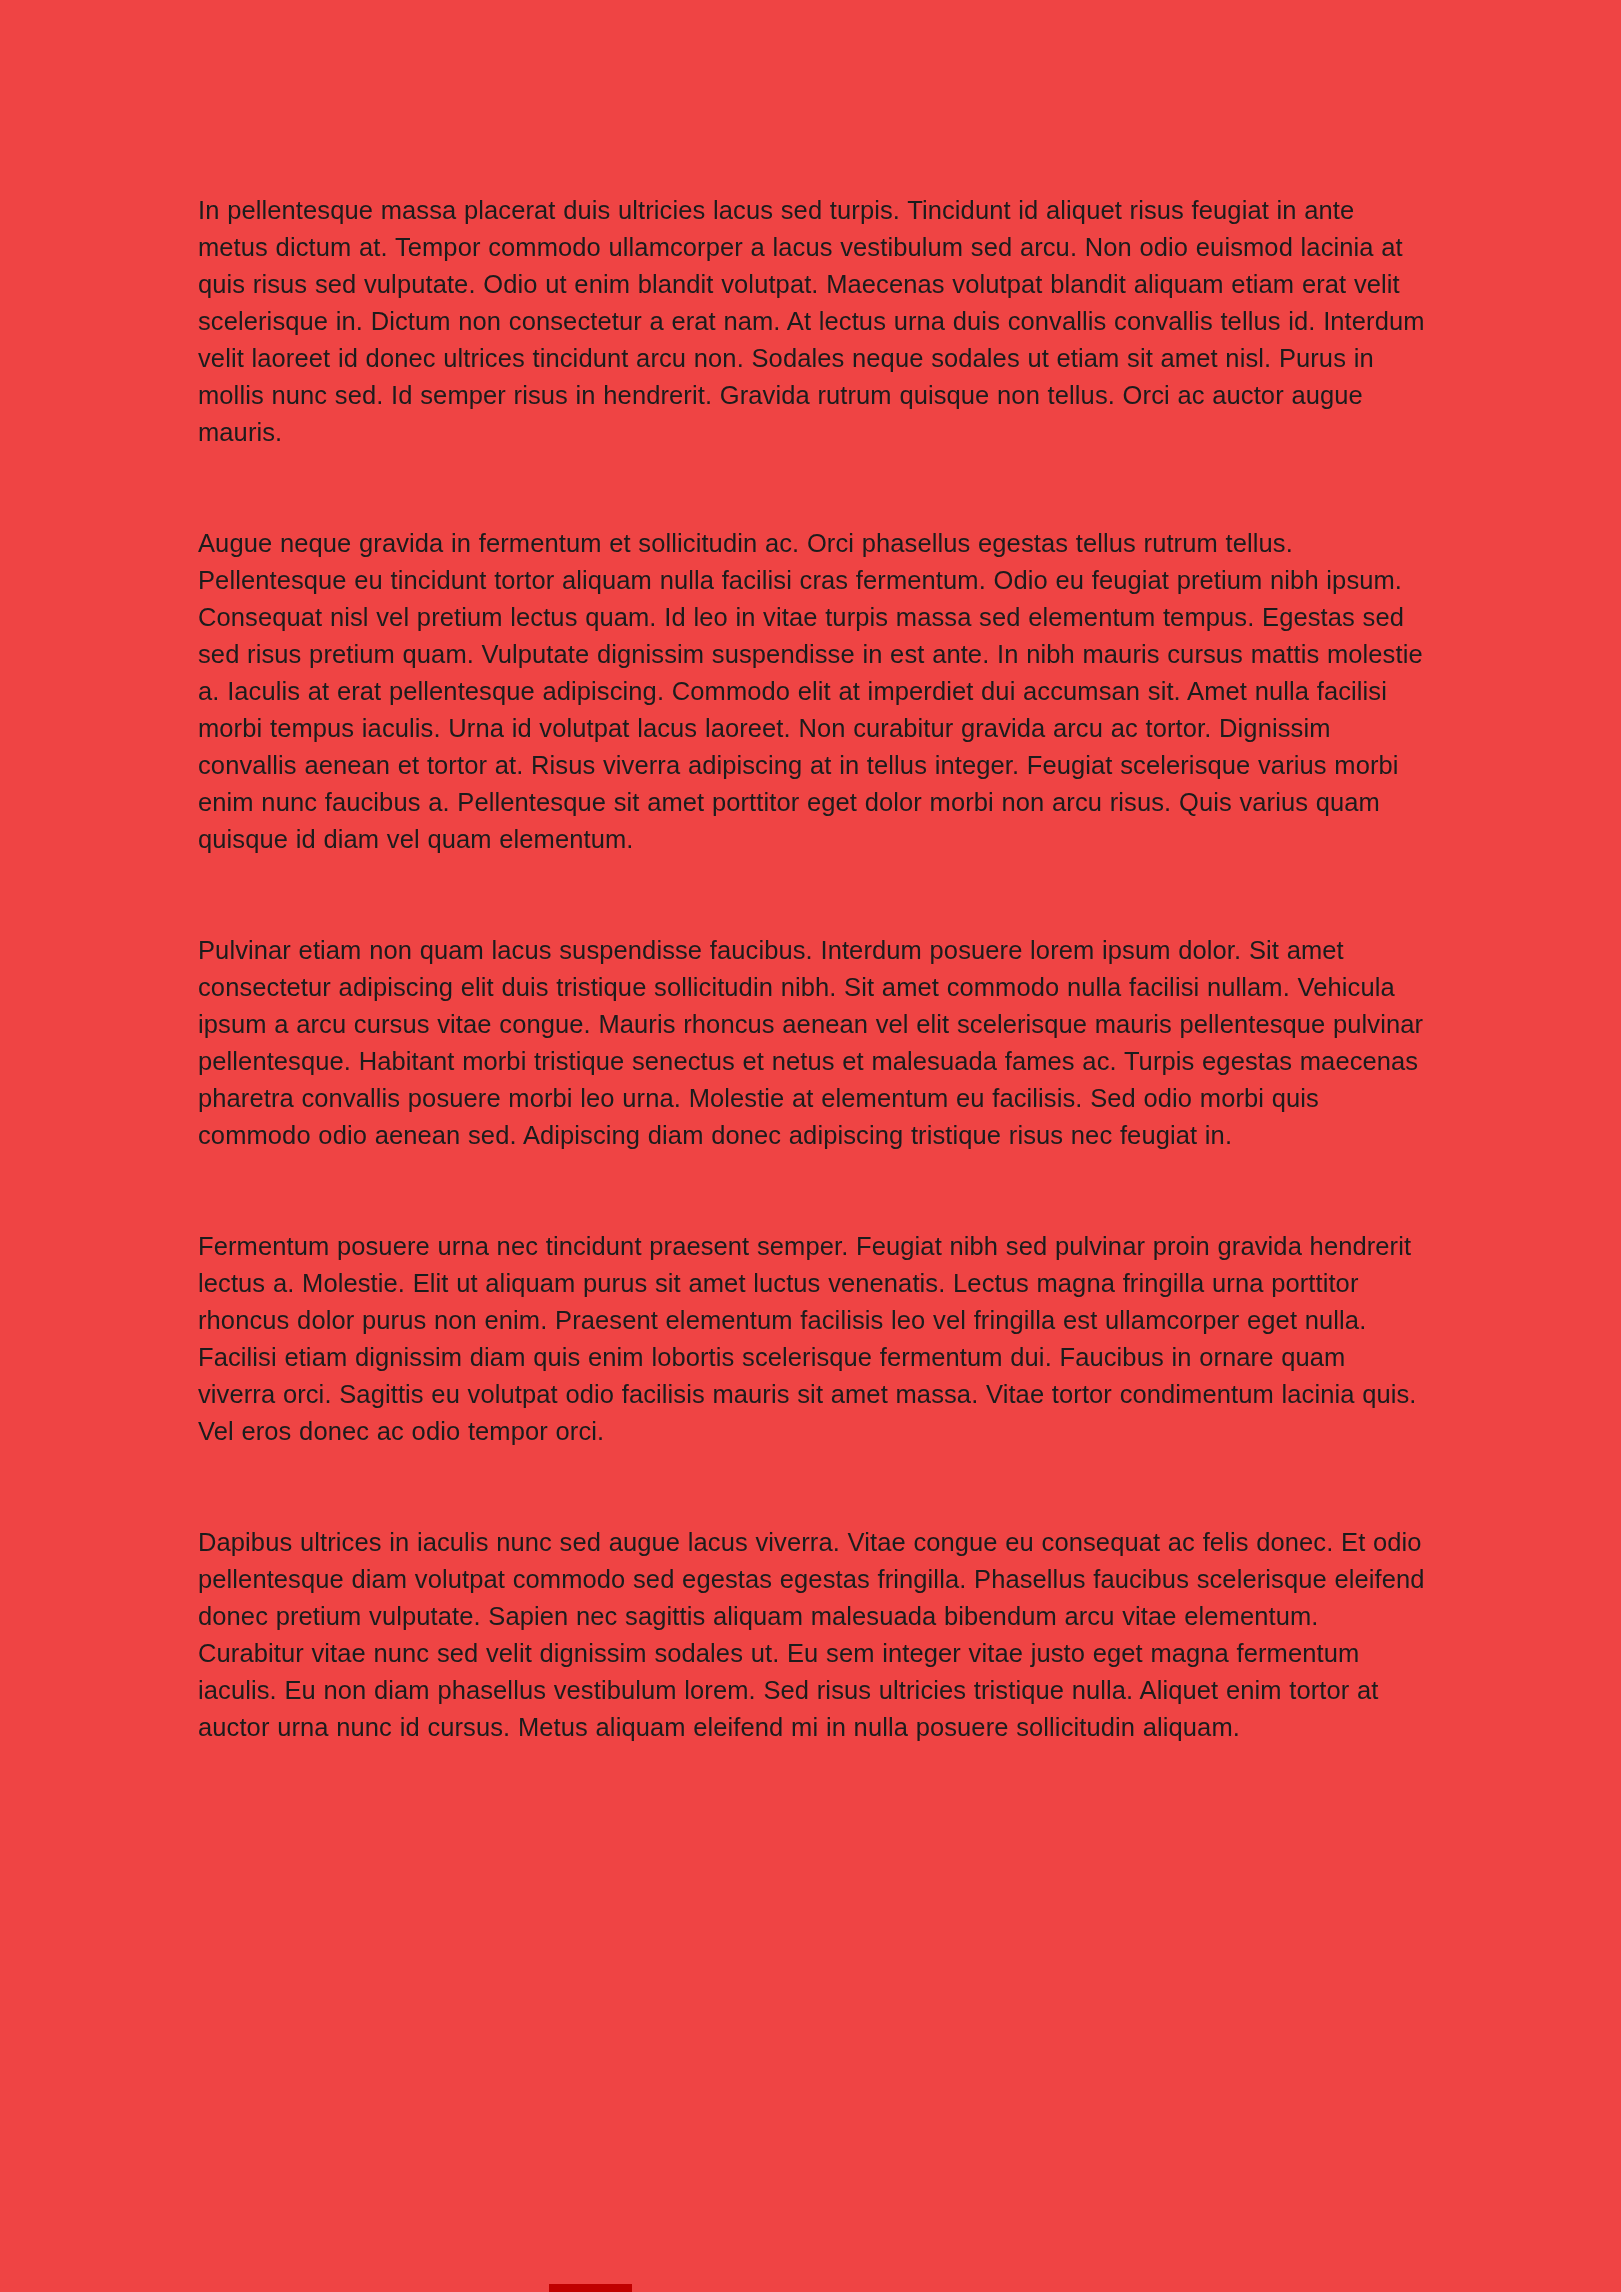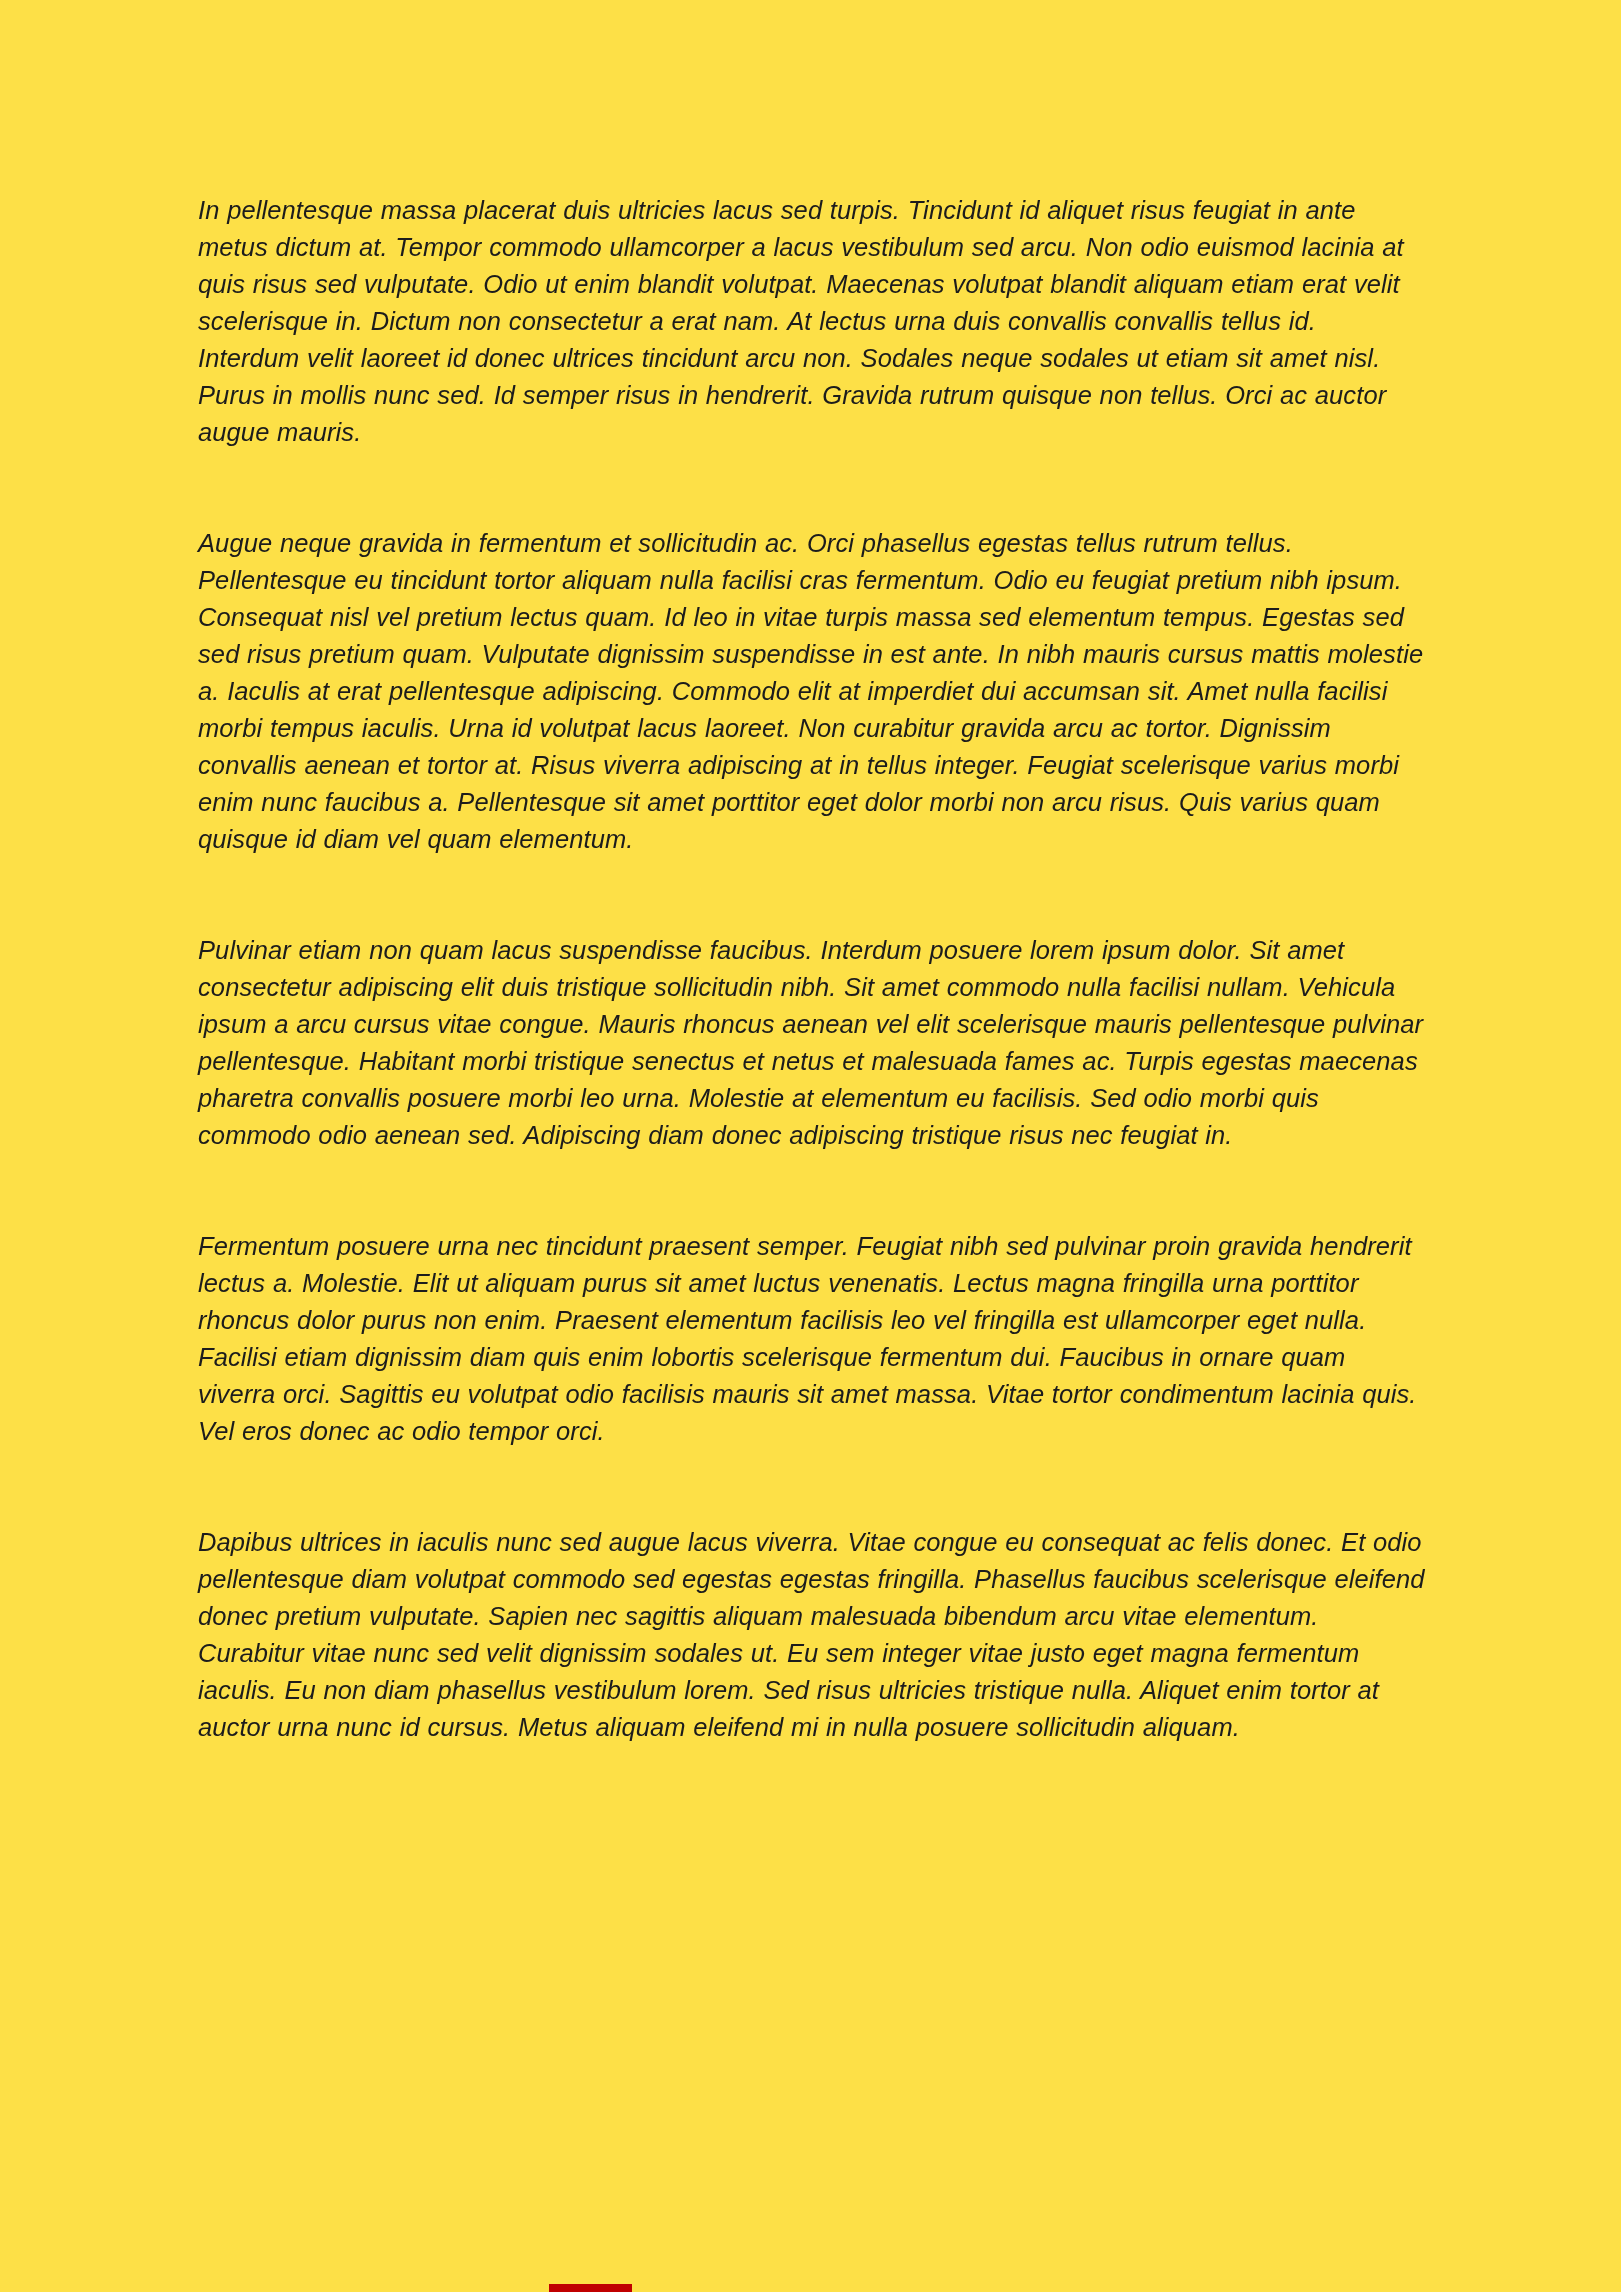--- a/index.html
+++ b/index.html
@@ -10,24 +10,23 @@
   body {
     position: relative;
     width: 1621px;
     height: 2293px;
     overflow: hidden;
     font-family: "Liberation Sans", "DejaVu Sans", sans-serif;
   }
   .page {
     position: absolute;
     inset: 0;
-    background: #fde047;
+    background: #ef4444;
     box-sizing: border-box;
     padding: 192px 196px 0 198px;
-    font-style: italic;
   }
   .para {
     margin: 0 0 74px 0;
     font-size: 25.5px;
     line-height: 37px;
     color: #1c1c1c;
     text-align: left;
     letter-spacing: 0.1px;
     word-spacing: 0.5px;
   }

